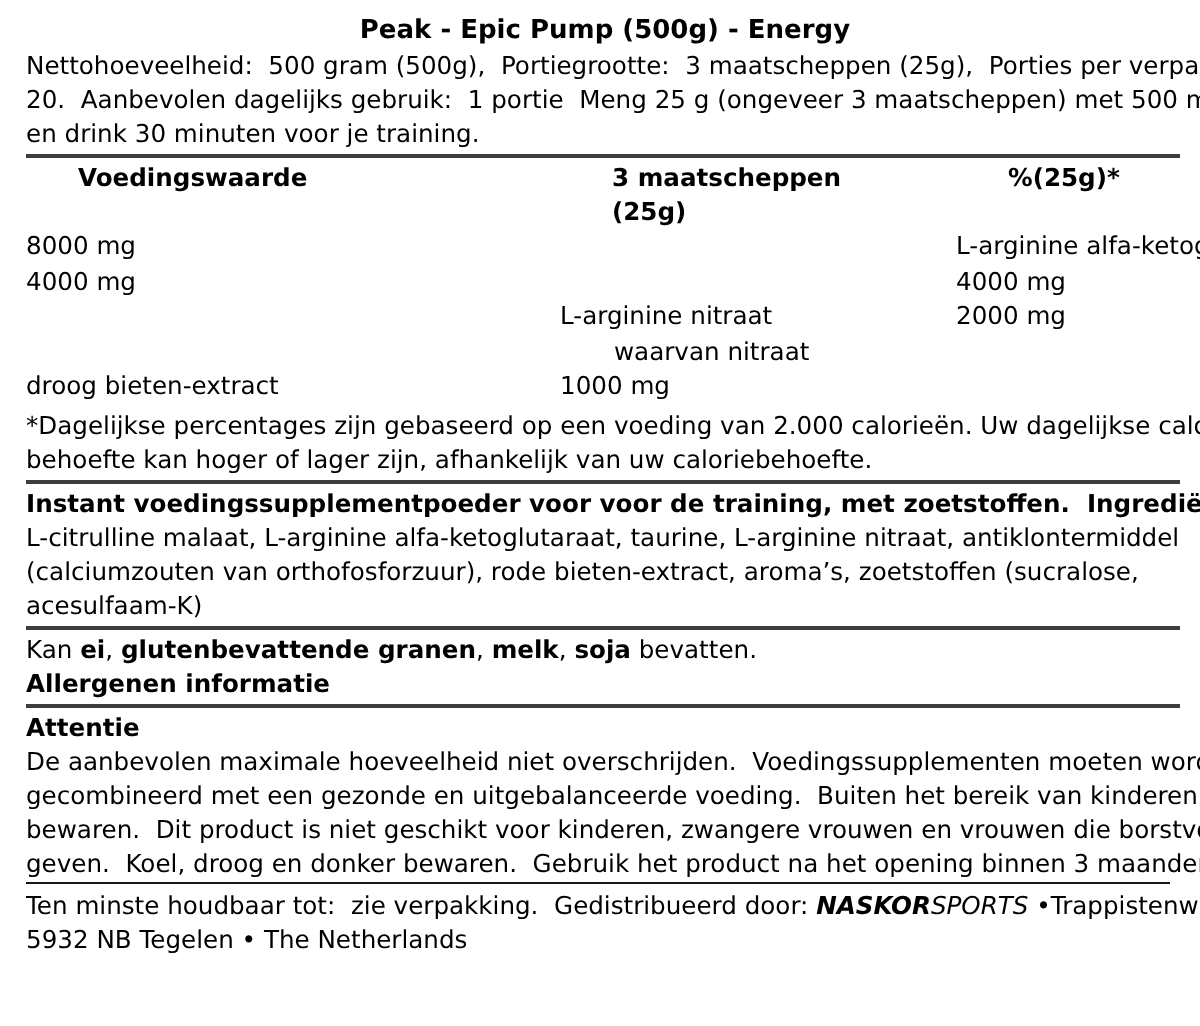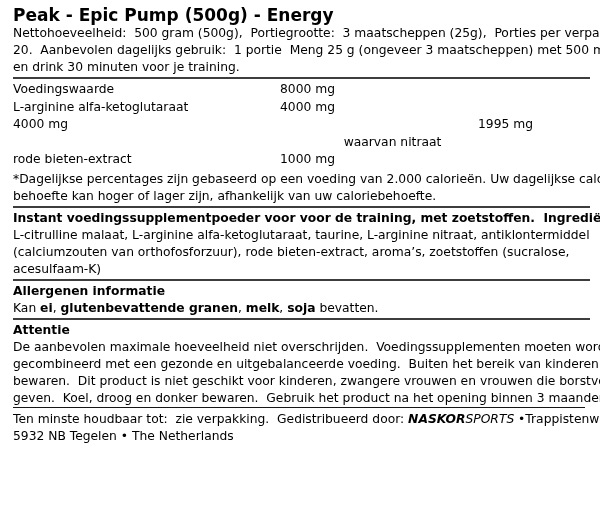--- a/index.html
+++ b/index.html
@@ -11,24 +11,25 @@
     color: #000000;
     font-family: "DejaVu Sans", "Liberation Sans", sans-serif;
     font-size: 12.3px;
     line-height: 17px;
     padding: 6px 8px 0 13px;
     overflow: hidden;
   }
   .pre { white-space: pre; }
   .b { font-weight: 700; }
   .title {
-    font-size: 17px;
+    font-size: 13px;
     font-weight: 700;
     line-height: 19px;
     white-space: pre;
+    text-align: center;
   }
   .line { white-space: pre; }
   .rule {
     border: 0;
     border-top: 2px solid #3d3d3d;
     width: 577px;
     margin: 1px 0 2px 0;
     height: 0;
   }
   .rule.thin {
@@ -38,78 +39,83 @@
   }
   .ntable {
     display: grid;
     grid-template-columns: 267px 198px 112px;
   }
   .ntable .cell {
     line-height: 17.6px;
     white-space: pre;
   }
   .ntable .hdr {
-    font-weight: 400;
+    font-weight: 700;
     line-height: 17px;
+    margin-left: 26px;
   }
-  .indent { padding-left: 27px; text-align: center; }
+  .indent { padding-left: 27px; }
   .footnote { margin-top: 2px; }
 </style>
 </head>
 <body>
 
 <div>
 
   <div class="title">Peak - Epic Pump (500g) - Energy</div>
 
 
   <div class="pre">Nettohoeveelheid:  500 gram (500g),  Portiegrootte:  3 maatscheppen (25g),  Porties per verpakking:
 20.  Aanbevolen dagelijks gebruik:  1 portie  Meng 25 g (ongeveer 3 maatscheppen) met 500 ml water
 en drink 30 minuten voor je training.</div>
 
   <hr class="rule">
 
   <div class="ntable">
     <div class="cell hdr">Voedingswaarde</div>
+    <div class="cell hdr">3 maatscheppen
+(25g)</div>
+    <div class="cell hdr">%(25g)*</div>
 
     <div class="cell">8000 mg</div>
     <div class="cell"></div>
 
     <div class="cell">L-arginine alfa-ketoglutaraat</div>
     <div class="cell">4000 mg</div>
     <div class="cell"></div>
 
     <div class="cell">4000 mg</div>
     <div class="cell"></div>
 
-    <div class="cell">1995 mg</div>
+    <div class="cell">L-arginine nitraat</div>
+    <div class="cell">2000 mg</div>
     <div class="cell"></div>
 
     <div class="cell indent">waarvan nitraat</div>
     <div class="cell"></div>
 
-    <div class="cell">rode bieten-extract</div>
+    <div class="cell">droog bieten-extract</div>
     <div class="cell">1000 mg</div>
     <div class="cell"></div>
   </div>
 
   <div class="pre footnote">*Dagelijkse percentages zijn gebaseerd op een voeding van 2.000 calorieën. Uw dagelijkse calorie
 behoefte kan hoger of lager zijn, afhankelijk van uw caloriebehoefte.</div>
 
   <hr class="rule">
 
   <div class="line b">Instant voedingssupplementpoeder voor voor de training, met zoetstoffen.  Ingrediënten:</div>
   <div class="pre">L-citrulline malaat, L-arginine alfa-ketoglutaraat, taurine, L-arginine nitraat, antiklontermiddel
 (calciumzouten van orthofosforzuur), rode bieten-extract, aroma’s, zoetstoffen (sucralose,
 acesulfaam-K)</div>
 
   <hr class="rule">
 
+  <div class="line"><span>Kan </span><span class="b">ei</span><span>, </span><span class="b">glutenbevattende granen</span><span>, </span><span class="b">melk</span><span>, </span><span class="b">soja</span><span> bevatten.</span></div>
   <div class="line b">Allergenen informatie</div>
-  <div class="line"><span>Kan </span><span class="b">ei</span><span>, </span><span class="b">glutenbevattende granen</span><span>, </span><span class="b">melk</span><span>, </span><span class="b">soja</span><span> bevatten.</span></div>
 
   <hr class="rule">
 
   <div class="line b">Attentie</div>
   <div class="pre">De aanbevolen maximale hoeveelheid niet overschrijden.  Voedingssupplementen moeten worden
 gecombineerd met een gezonde en uitgebalanceerde voeding.  Buiten het bereik van kinderen
 bewaren.  Dit product is niet geschikt voor kinderen, zwangere vrouwen en vrouwen die borstvoeding
 geven.  Koel, droog en donker bewaren.  Gebruik het product na het opening binnen 3 maanden.</div>
 
   <hr class="rule thin">

